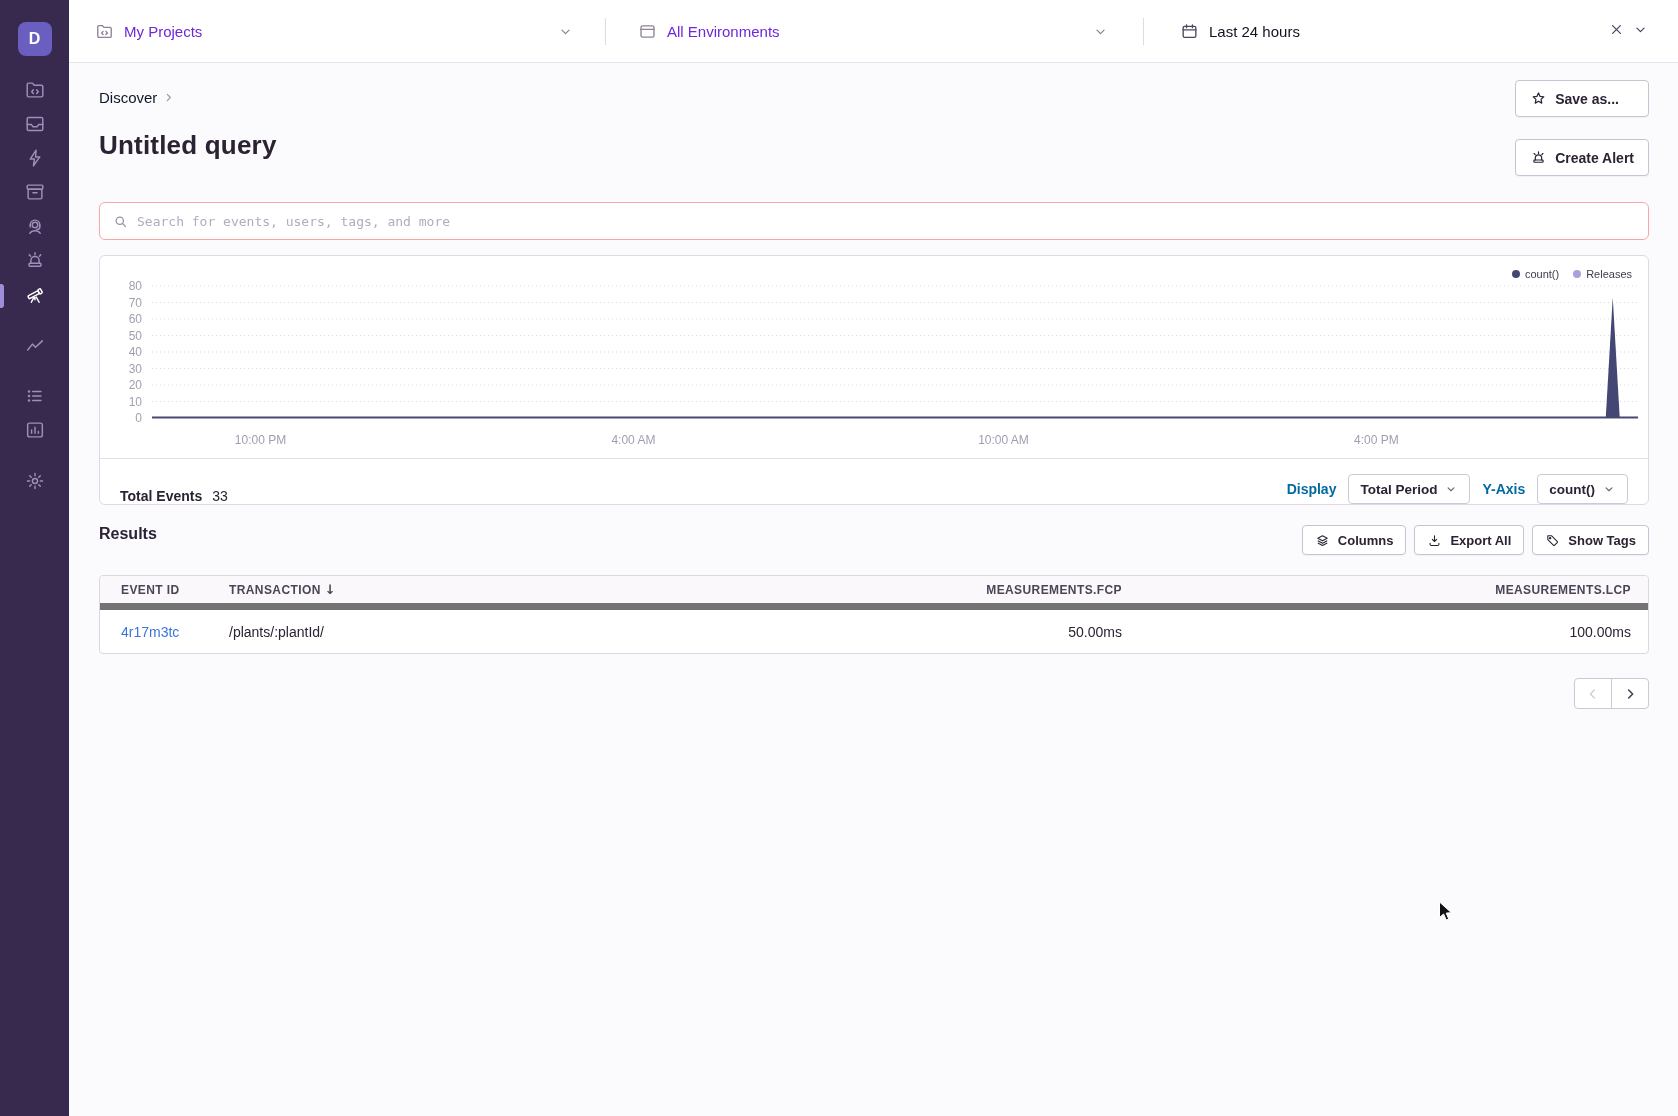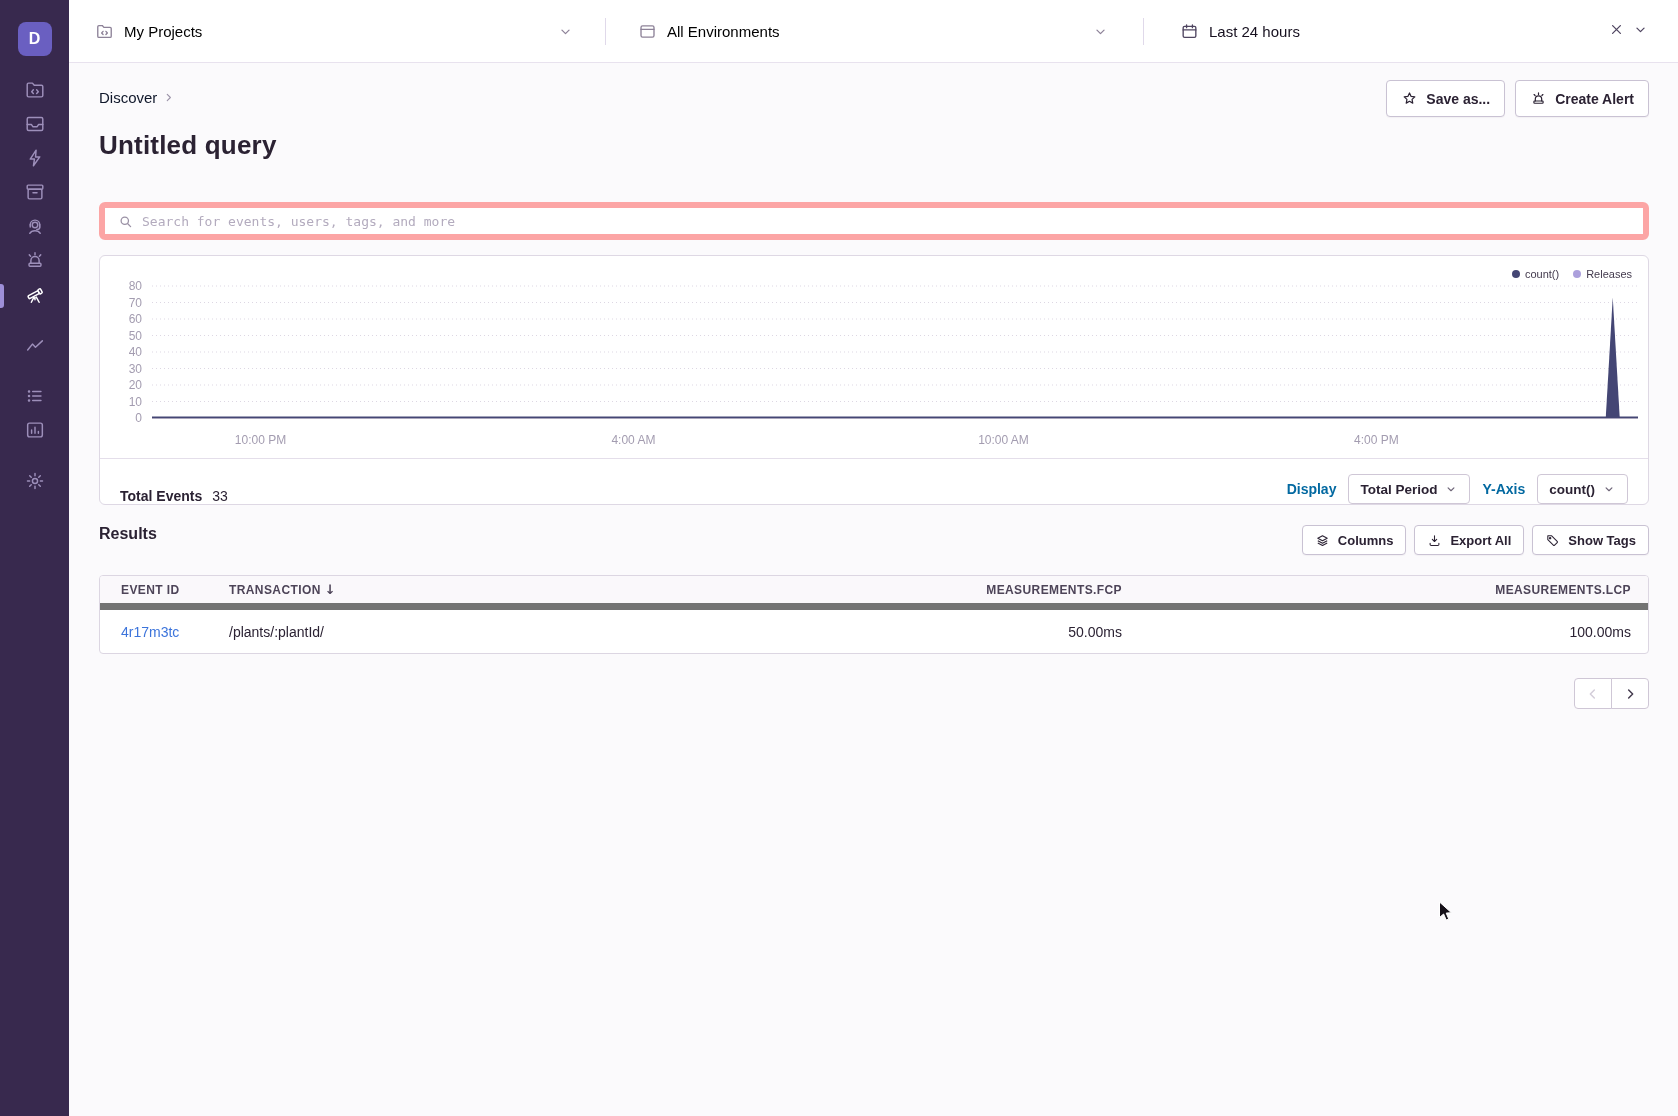--- a/index.html
+++ b/index.html
@@ -15,48 +15,48 @@
   .nav-item { width:100%; height:34px; display:flex; align-items:center; justify-content:center; position:relative; color:#9d8fba; cursor:pointer; }
   .nav-item svg { width:22px; height:22px; }
   .nav-item.gap { margin-top:17px; }
   .nav-item.active { color:#ffffff; }
   .nav-item.active::before { content:""; position:absolute; left:0; top:5px; width:4px; height:24px; border-radius:0 3px 3px 0; background:var(--active-ind,#9e8fd8); }
 
   
   .main { flex:1; display:flex; flex-direction:column; min-width:0; }
   .topbar { height:63px; background:#fff; border-bottom:1px solid #e8e2ee; display:flex; align-items:center; flex-shrink:0; }
   .tb-group { display:flex; align-items:center; height:100%; cursor:pointer; }
-  .tb-group .lbl { font-size:15px; color:#000000; margin-left:10px; }
+  .tb-group .lbl { font-size:15px; color:#6d28d9; margin-left:10px; }
   .tb-group .lbl.dark { color:#16101f; }
   .tb-icon { color:#8d8298; width:19px; height:19px; }
   .tb-chev { color:#8d8298; width:17px; height:17px; }
   .tb-sep { width:1px; height:27px; background:#e0d9ea; }
   .g1 { width:536px; padding-left:26px; }
   .g1 .tb-chev { margin-left:auto; margin-right:31px; }
   .g2 { width:537px; padding-left:32px; }
   .g2 .tb-chev { margin-left:auto; margin-right:34px; }
   .g3 { flex:1; padding-left:36px; padding-right:29px; }
   .g3 .right { margin-left:auto; display:flex; align-items:center; gap:7px; color:#4f4560; }
   .g3 .right svg { width:17px; height:17px; }
 
   
   .content { flex:1; background:#fbfafc; padding:0 29px 0 30px; position:relative; overflow:hidden; }
   .page-header { position:relative; padding-top:26px; }
   .breadcrumb { display:flex; align-items:center; gap:4px; font-size:15px; color:#0f172a; }
   .breadcrumb svg { width:15px; height:15px; color:#9b92a8; }
   h1.title { margin-top:22px; font-size:26px; line-height:34px; font-weight:600; color:#2b2233; letter-spacing:0.2px; }
-  .ph-actions { position:absolute; top:17px; right:0; display:flex; gap:10px; }
+  .ph-actions { position:absolute; top:17px; right:0; display:flex; gap:22px;flex-direction:column; }
   .btn { display:inline-flex; align-items:center; gap:8px; background:#fff; border:1px solid #c9c2d3; border-radius:4px;
          font-family:inherit; font-size:14px; font-weight:600; color:#2b2233; padding:0 14px; height:37px; cursor:pointer;
          box-shadow:0 1px 1px rgba(40,30,60,0.04); }
   .btn svg { width:17px; height:17px; color:#2b2233; }
   .btn.small { height:30px; font-size:13px; padding:0 12px; }
   .btn.small svg { width:15px; height:15px; }
 
-  .search-bar { margin-top:40px; height:38px; background:#fff; border:6px solid #fca5a5; border-radius:6px;
+  .search-bar { margin-top:40px; height:38px; background:#fff; border:1px solid #fca5a5; border-radius:6px;
                 display:flex; align-items:center; padding:0 12px; gap:8px; }
   .search-bar svg { width:17px; height:17px; color:#9a91a5; flex-shrink:0; }
   .search-bar input { flex:1; border:none; outline:none; background:transparent; height:100%;
                       font-family:"DejaVu Sans Mono", monospace; font-size:13px; color:#2b2233; }
   .search-bar input::placeholder { color:#b3abbe; }
 
   
   .chart-panel { margin-top:15px; background:#fff; border:1px solid #ded8e4; border-radius:6px; position:relative; }
   #chart-legend { position:absolute; top:12px; right:16px; display:flex; gap:14px; font-size:11px; color:#433a4d; }
   .legend-item { display:flex; align-items:center; gap:5px; }

